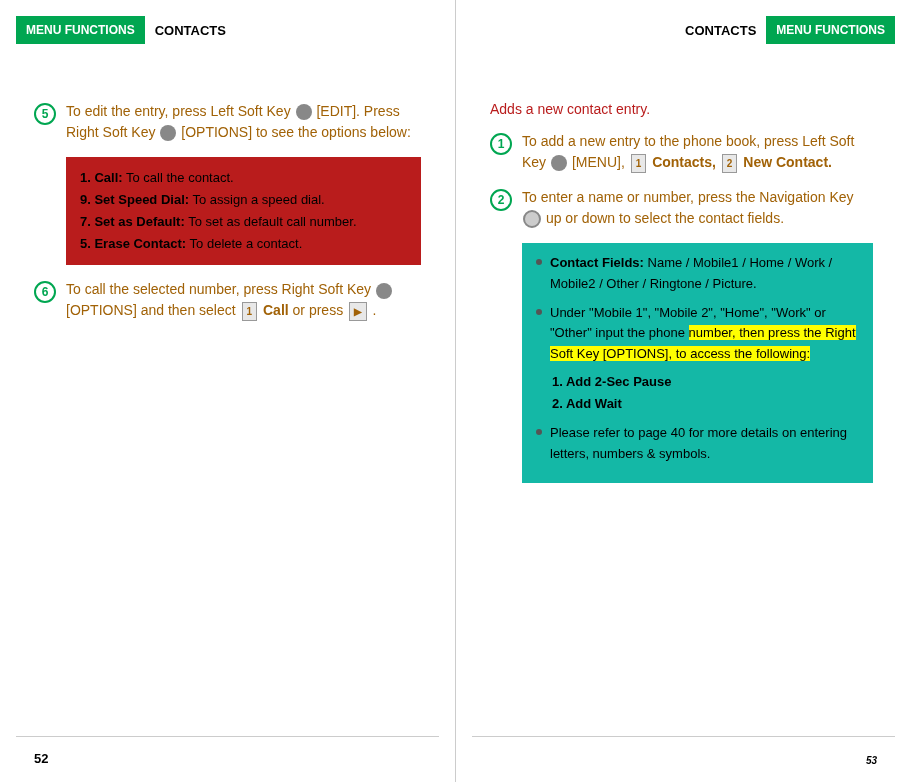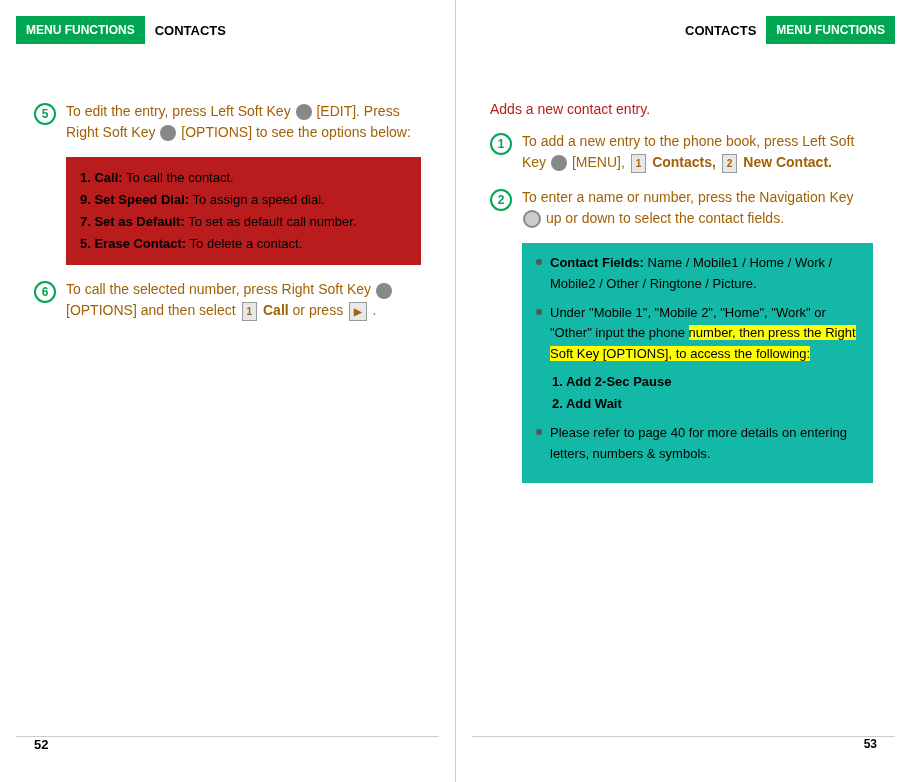--- a/index.html
+++ b/index.html
@@ -187,21 +187,21 @@
       border: 1px solid #999;
       font-size: 10px;
       font-weight: bold;
       padding: 1px 4px;
       margin: 0 2px;
       vertical-align: middle;
     }
     .page-footer {
       display: flex;
       height: 30px;
-      align-items: flex-start;
+      align-items: flex-end;
       border-top: 1px solid #ccc;
     }
     .footer-left {
       flex: 1;
       padding-left: 18px;
       font-size: 13px;
       font-weight: bold;
     }
     .footer-right {
       flex: 1;
@@ -316,16 +316,16 @@
         <div class="bullet-item">
           <span class="bullet-dot"></span>
           <span class="bullet-text">
             Please refer to page 40 for more details on entering letters, numbers &amp; symbols.
           </span>
         </div>
       </div>
     </div>
 
     <div class="page-footer">
-      <div class="footer-right" style="flex:1; padding-right:18px; text-align:right; font-size:12px; font-weight:bold;">53</div>
+      <div class="footer-right" style="flex:1; padding-right:18px; text-align:right; font-size:10px; font-weight:bold;font-style:italic;">53</div>
     </div>
   </div>
 </div>
 
 </body></html>

